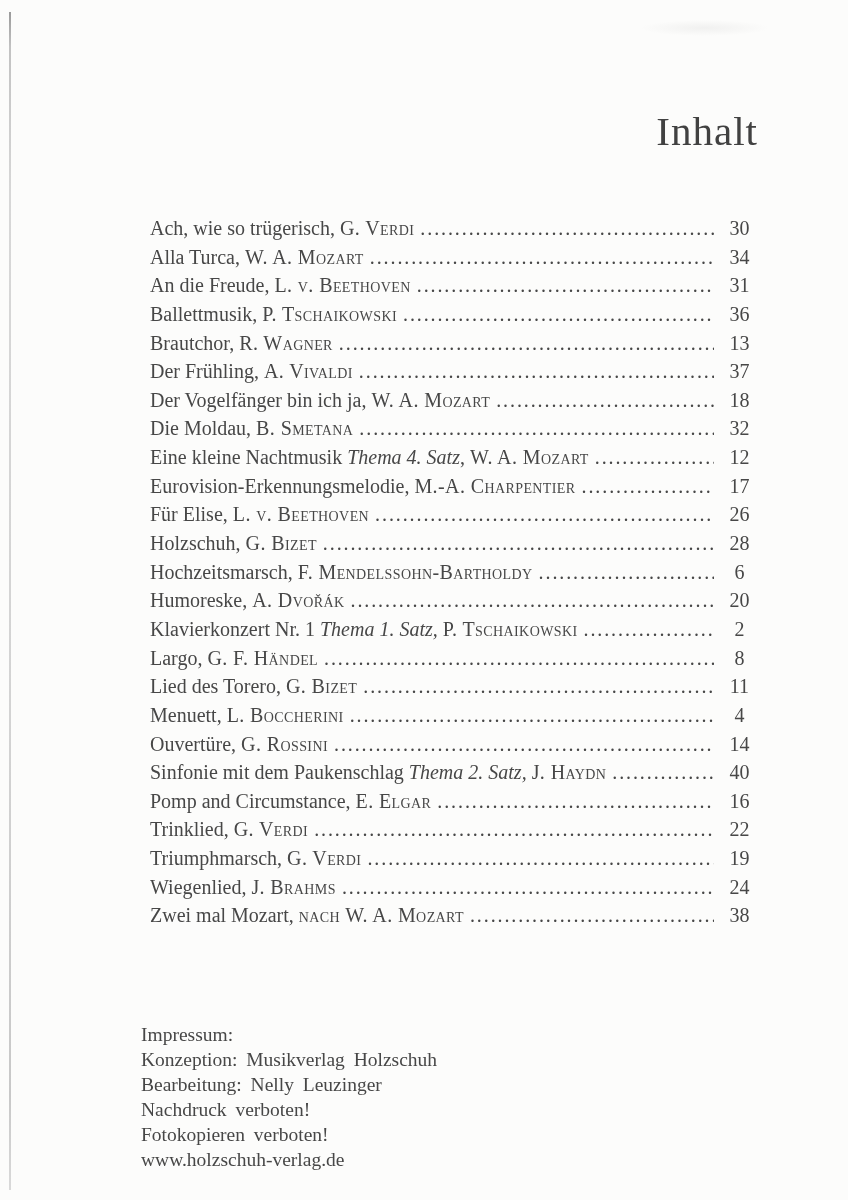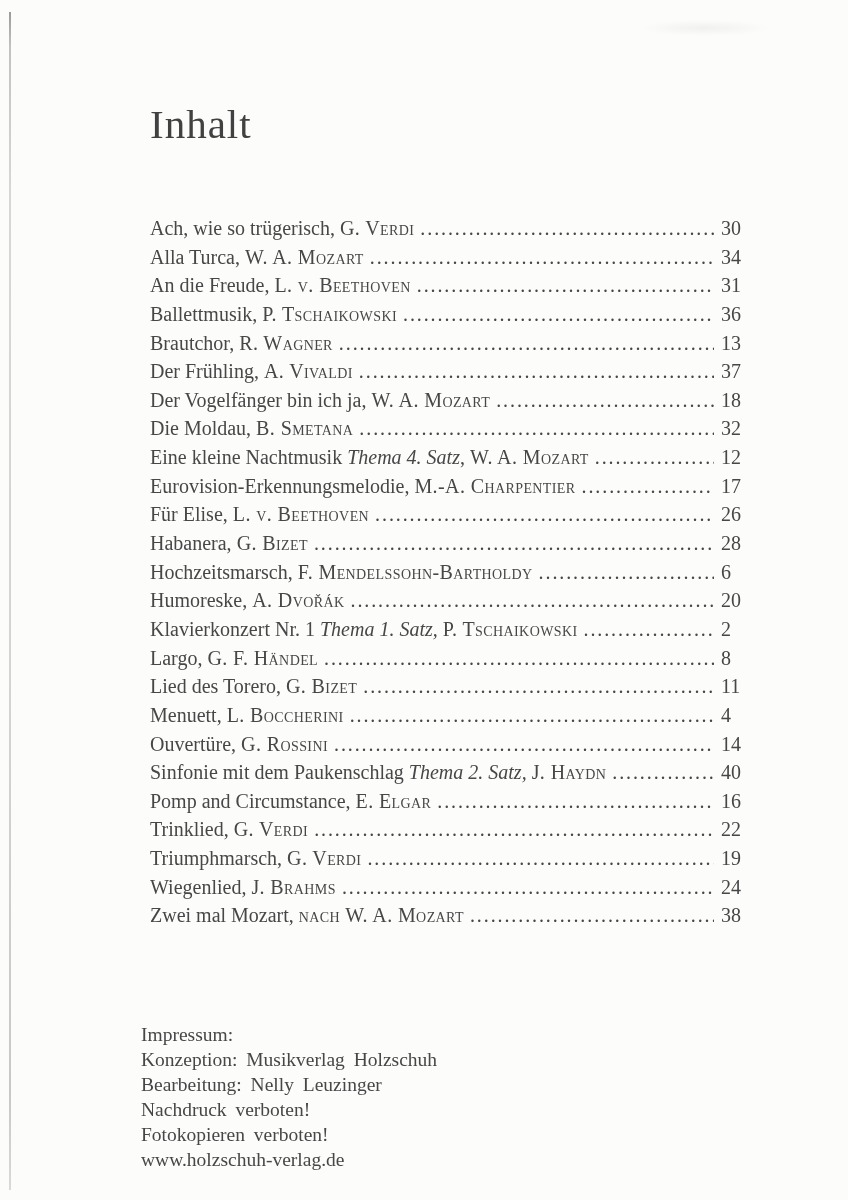--- a/index.html
+++ b/index.html
@@ -41,23 +41,23 @@
     left: 640px;
     top: 20px;
     width: 130px;
     height: 16px;
     background: radial-gradient(ellipse at center, rgba(140,140,140,0.10), rgba(140,140,140,0) 70%);
   }
 
   .title {
     position: absolute;
     left: 150px;
-    top: 102px;
+    top: 109px;
     width: 608px;
-    text-align: left;
+    text-align: right;
     font-size: 41px;
     font-weight: 400;
     letter-spacing: 1px;
     color: #414141;
     line-height: 1.1;
   }
 
   .toc {
     position: absolute;
     left: 150px;
@@ -81,21 +81,21 @@
     white-space: nowrap;
     margin: 0 7px 0 6px;
     min-width: 20px;
   }
   .leader::after {
     content: "..........................................................................................................................................................";
     letter-spacing: 1.9px;
   }
   .pagenum {
     min-width: 37px;
-    text-align: left;
+    text-align: center;
     white-space: nowrap;
   }
 
   .impressum {
     position: absolute;
     left: 141px;
     top: 1022px;
     font-size: 19.5px;
     line-height: 25px;
     color: var(--text);
@@ -172,21 +172,21 @@
     <span class="pagenum">17</span>
   </div>
 
   <div class="row">
     <span class="entry"><span>Für Elise, </span><i></i><span></span><span class="sc">L. v. Beethoven</span></span>
     <span class="leader"></span>
     <span class="pagenum">26</span>
   </div>
 
   <div class="row">
-    <span class="entry"><span>Habanera, </span><i></i><span></span><span class="sc">G. Bizet</span></span>
+    <span class="entry"><span>Holzschuh, </span><i></i><span></span><span class="sc">G. Bizet</span></span>
     <span class="leader"></span>
     <span class="pagenum">28</span>
   </div>
 
   <div class="row">
     <span class="entry"><span>Hochzeitsmarsch, </span><i></i><span></span><span class="sc">F. Mendelssohn-Bartholdy</span></span>
     <span class="leader"></span>
     <span class="pagenum">6</span>
   </div>
 

